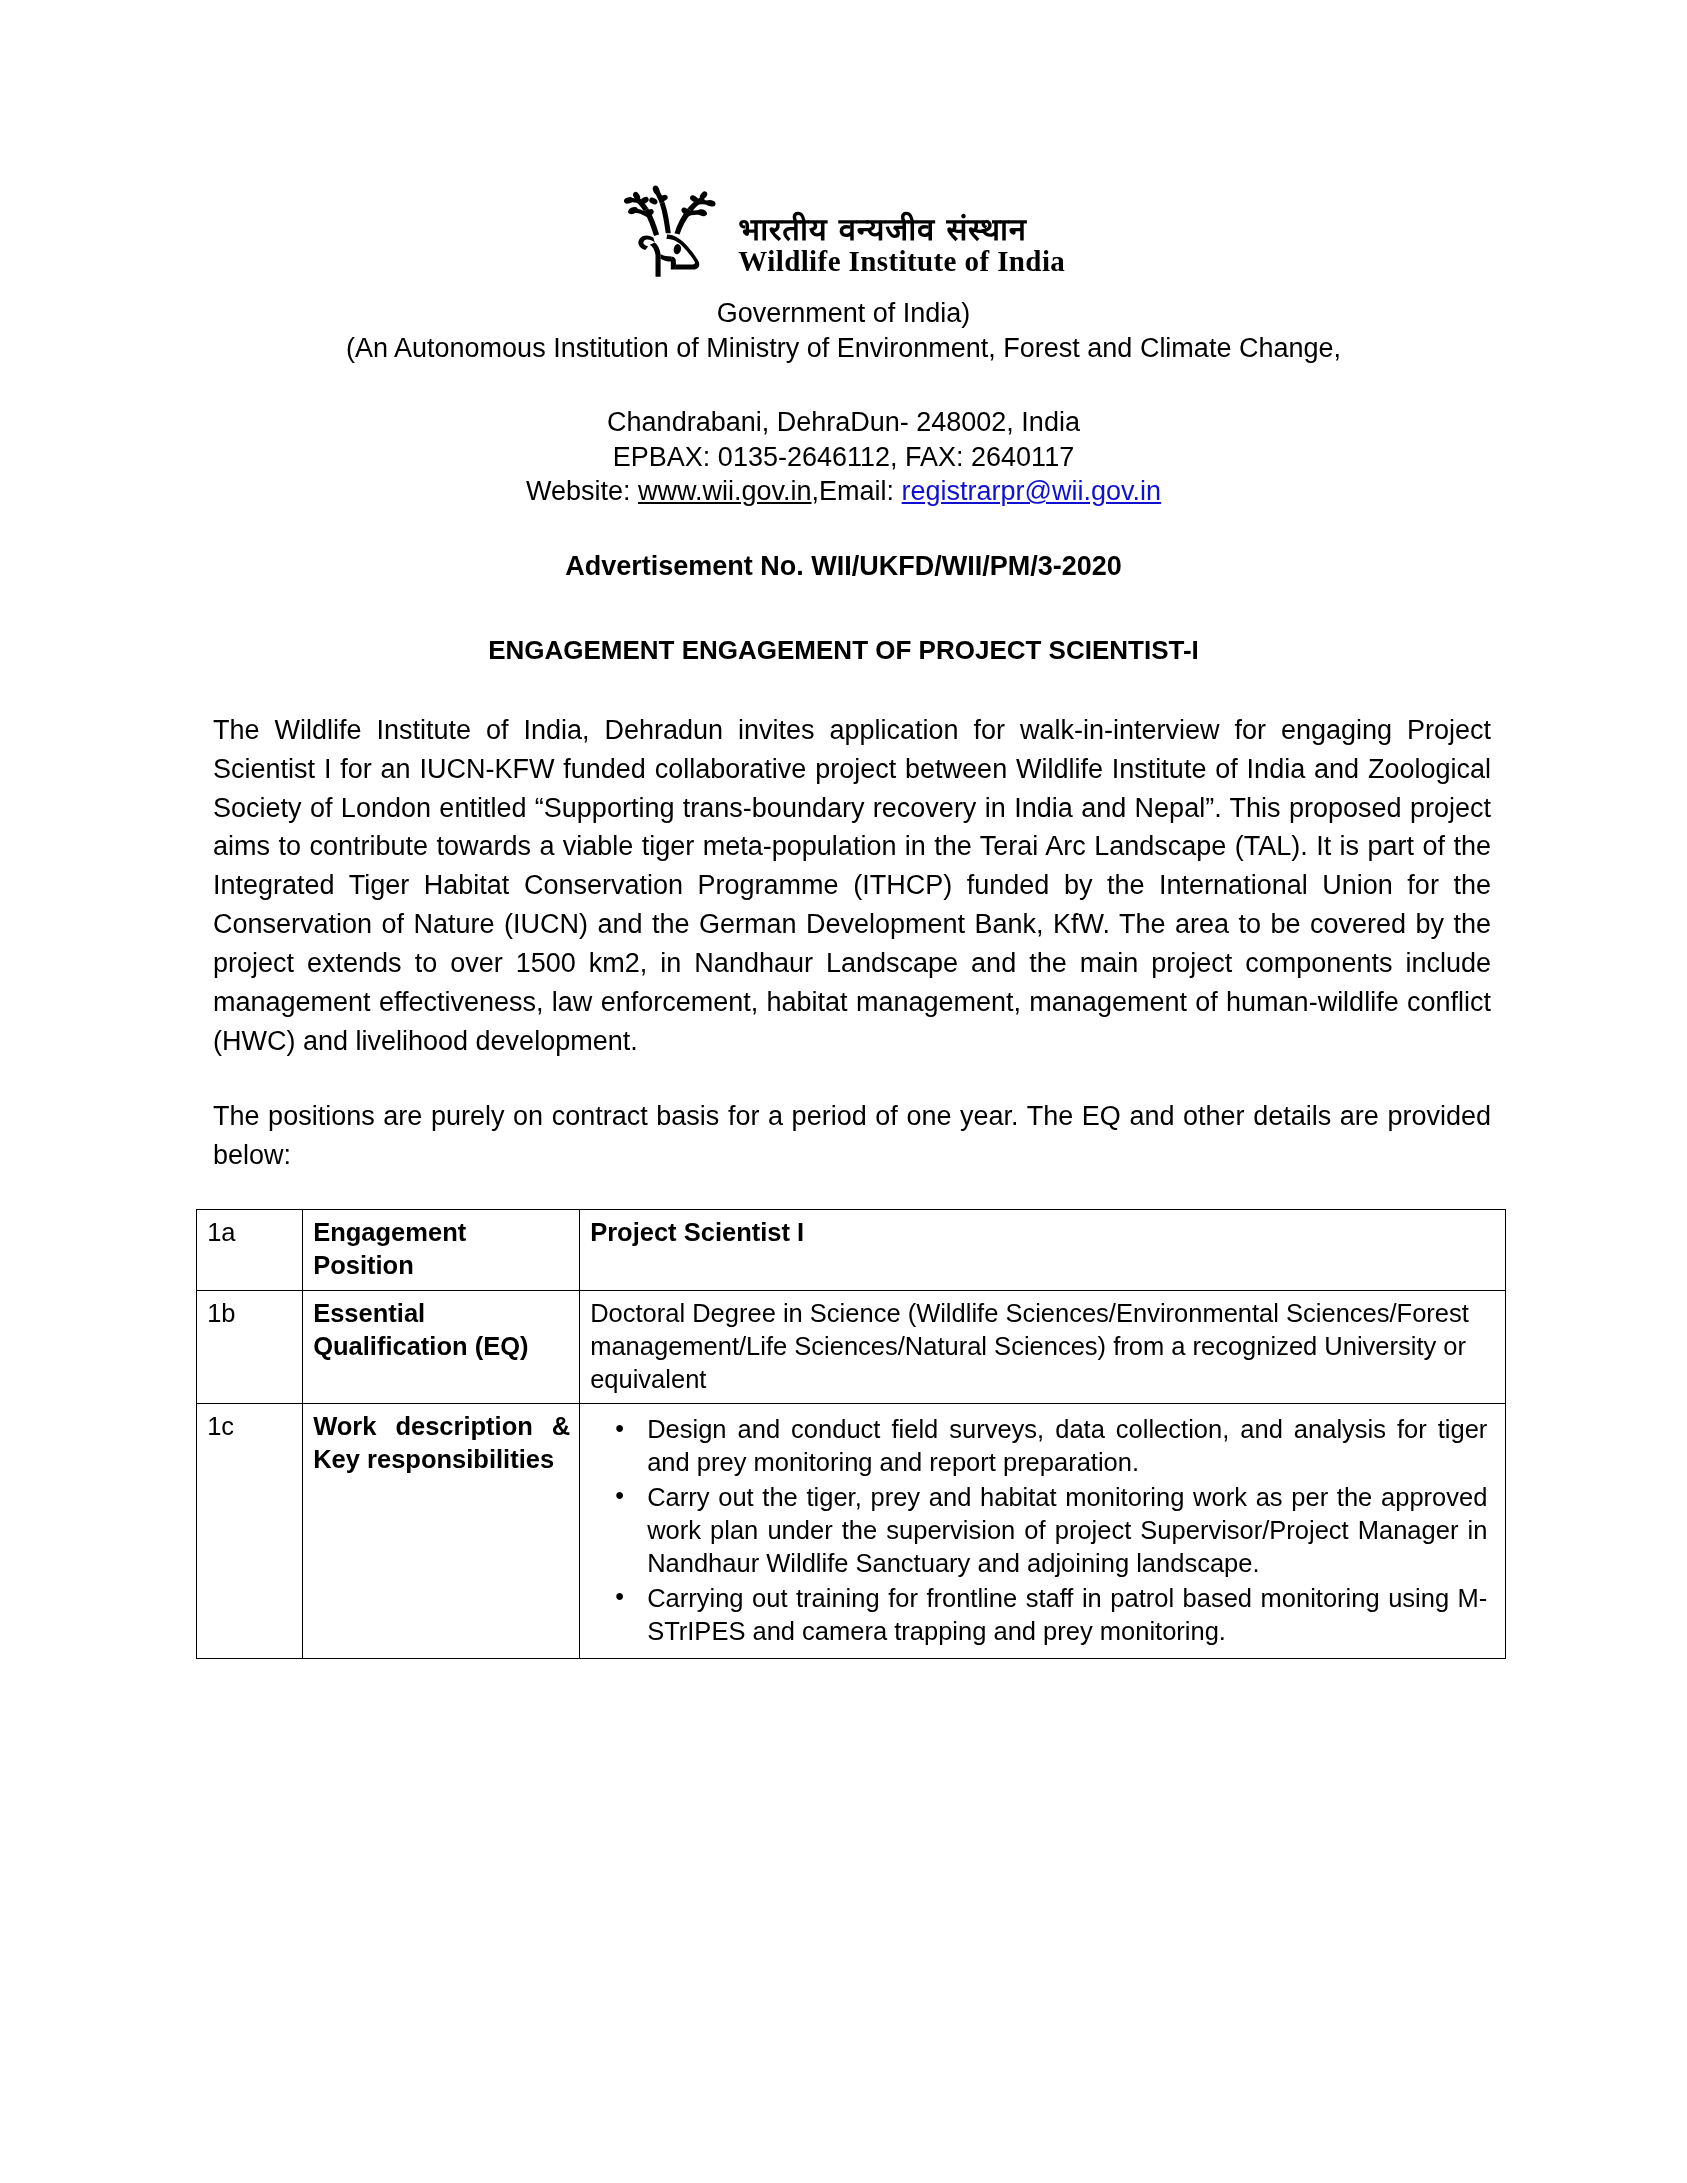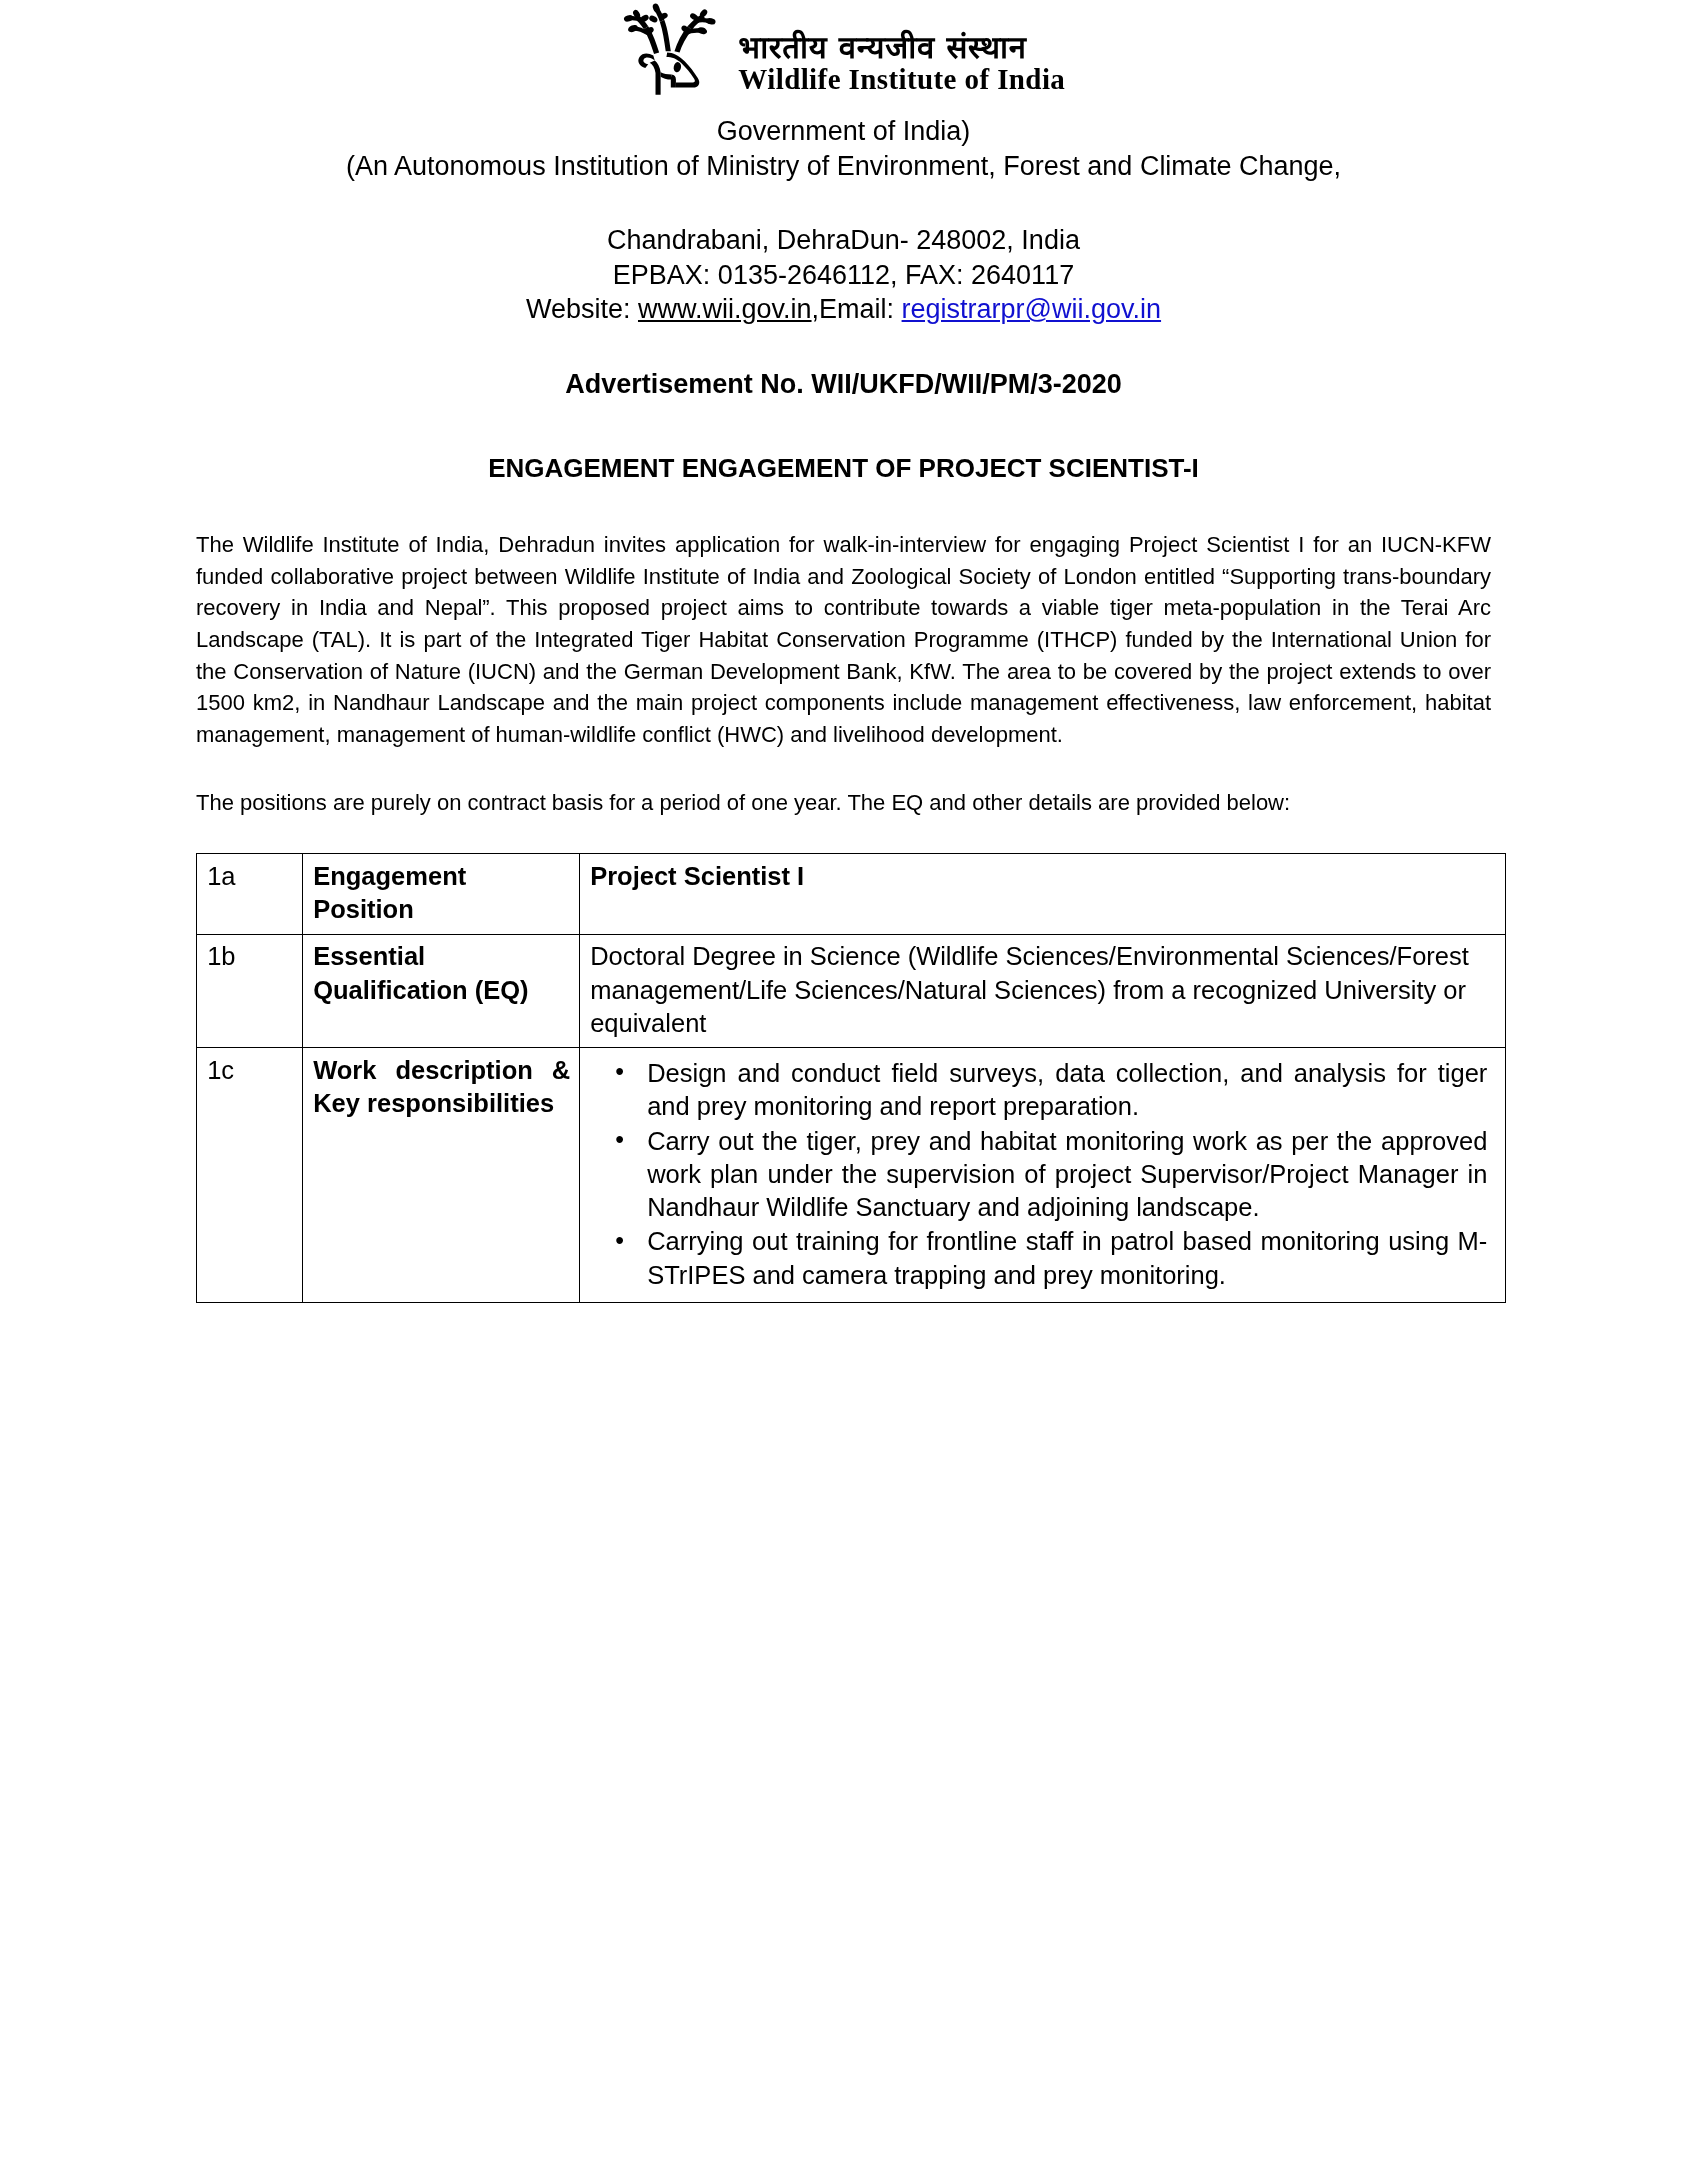--- a/index.html
+++ b/index.html
@@ -22,20 +22,21 @@
     position: relative;
     box-sizing: border-box;
     padding: 0 196px;
   }
 
   
   .masthead {
     display: flex;
     align-items: flex-end;
     justify-content: center;
+    padding-top: 182px;
     gap: 14.6px;
   }
   .logo-mark {
     width: 102px;
     height: 95px;
     flex: 0 0 auto;
     display: block;
   }
   .logo-text {
     display: flex;
@@ -93,23 +94,24 @@
   .doc-title {
     text-align: center;
     font-size: 26px;
     font-weight: 700;
     margin-top: 53px;
   }
 
   
   .body-para {
     text-align: justify;
-    font-size: 22px;
+    font-size: 27px;
     line-height: 1.44;
     margin-top: 45px;
+    margin-left: 17px;
   }
   .body-para.second { margin-top: 36px; }
 
   
   table.detail-table {
     border-collapse: collapse;
     width: 1249px;
     margin-top: 35px;
     table-layout: fixed;
   }

